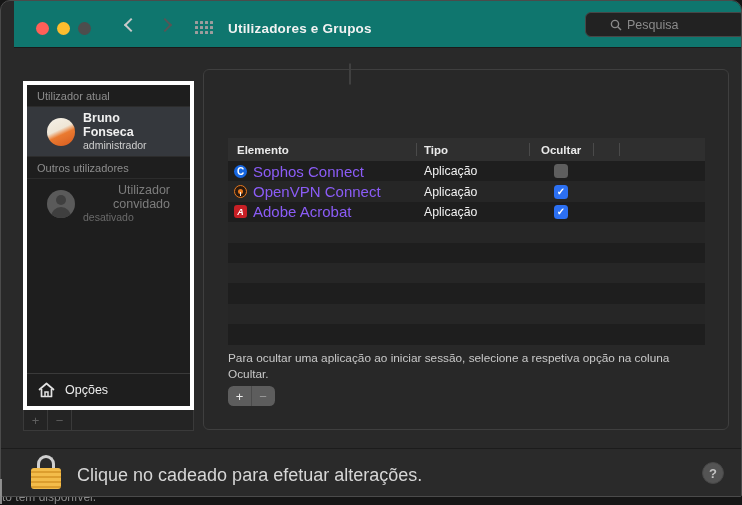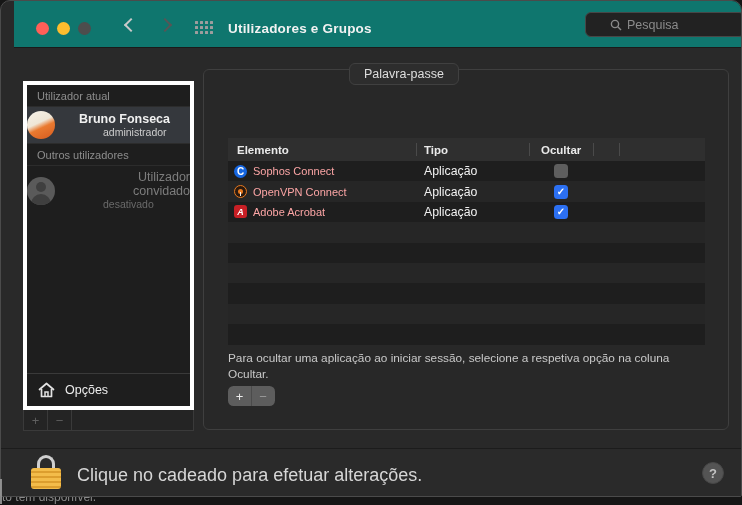--- a/index.html
+++ b/index.html
@@ -26,29 +26,29 @@
   .gridicon { position:absolute; left:181px; top:20px; display:grid; grid-template-columns:repeat(4,3px); grid-auto-rows:3px; gap:2px; }
   .gridicon span { background:#9d9d9d; border-radius:0.5px; }
   .win-title { position:absolute; left:214px; top:20px; font-size:13.5px; font-weight:bold; color:#f2f2f2; letter-spacing:.2px; }
   .search { position:absolute; right:9px; top:11px; width:160px; height:25px; background:#222222;
             border:1px solid #474747; border-radius:6px; display:flex; align-items:center; padding:0 24px; gap:5px; }
   .search .ph { color:#8b8b8b; font-size:12.5px; }
 
   
   .sidebar { position:absolute; left:22px; top:80px; width:171px; height:329px; background:#1e1e1e; border:4px solid #ffffff; }
   .sb-header { height:22px; line-height:22px; padding-left:10px; color:#8d8d8d; font-size:11px; border-bottom:1px solid #2c2c2c; }
-  .sb-row { display:flex; align-items:center; gap:24px; padding:4px 0; }
+  .sb-row { display:flex; align-items:center; gap:8px; padding:4px 20px; }
   .sb-row.selected { background:#35383d; border-bottom:1px solid #2c2c2c; }
   .avatar { width:28px; height:28px; border-radius:50%; flex:0 0 auto; }
   .avatar.photo { background:linear-gradient(155deg,#f6f2e9 0%,#efe6d6 42%,#ea7a30 58%,#d65a1e 100%); }
   .avatar.guest { background:#5a5a5a; position:relative; overflow:hidden; }
   .avatar.guest .head { position:absolute; left:9px; top:5px; width:10px; height:10px; border-radius:50%; background:#3f3f3f; }
   .avatar.guest .body { position:absolute; left:4px; top:17px; width:20px; height:14px; border-radius:10px 10px 0 0; background:#3f3f3f; }
   .sb-name { font-size:12.5px; color:#f0f0f0; font-weight:bold; line-height:14px; }
-  .sb-sub  { font-size:10.5px; color:#cdcdcd; line-height:13px;margin-left:24px; }
+  .sb-sub  { font-size:10.5px; color:#cdcdcd; line-height:13px; }
   .sb-row.disabled .sb-name { color:#7d7d7d; font-weight:normal;text-align:right; }
   .sb-row.disabled .sb-sub { color:#6a6a6a; }
   .options-row { position:absolute; left:0; bottom:0; width:100%; height:33px; border-top:1px solid #3a3a3a;
                  display:flex; align-items:center; gap:9px; padding-left:10px; }
   .options-label { color:#ececec; font-size:12.5px; font-weight:normal; }
   .sb-plusminus { position:absolute; left:22px; top:409px; width:171px; height:21px; background:#242424;
                   border:1px solid #3a3a3a; border-top:none; display:flex; }
   .sb-pm-btn { width:24px; height:100%; border-right:1px solid #3a3a3a; color:#5f5f5f; font-size:13px;
                display:flex; align-items:center; justify-content:center; }
 
@@ -67,21 +67,21 @@
   .thead { position:relative; height:23px; background:#2f2f2f; display:flex; align-items:center;
            font-size:11.5px; font-weight:bold; color:#eaeaea; }
   .th-elemento { position:absolute; left:9px; }
   .th-tipo { position:absolute; left:196px; }
   .th-ocultar { position:absolute; left:313px; }
   .vsep { position:absolute; top:5px; width:1px; height:13px; background:#4a4a4a; }
   .trow { position:relative; height:20.4px; display:flex; align-items:center; }
   .trow:nth-child(odd) { background:#262626; }
   .trow:nth-child(even) { background:#1e1e1e; }
   .app-icon { position:absolute; left:6px; width:13px; height:13px; }
-  .row-name { position:absolute; left:25px; font-size:11px; color:#fca5a5; }
+  .row-name { position:absolute; left:25px; font-size:15px; color:#8b5cf6; }
   .row-type { position:absolute; left:196px; font-size:12.3px; color:#f0f0f0; }
   .checkbox { position:absolute; left:326px; width:14px; height:14px; border-radius:3.5px; background:#5e5e5e;
               display:flex; align-items:center; justify-content:center; color:transparent; font-size:10px; }
   .checkbox.checked { background:#2c70f2; color:#ffffff; font-weight:bold; }
 
   
   .icon-sophos { border-radius:50%; background:#1666e0; color:#fff; font-size:10px; font-weight:bold;
                  display:flex; align-items:center; justify-content:center; }
   .icon-openvpn { border-radius:50%; background:#2a1a10; border:1.5px solid #e8791e; position:relative; }
   .icon-openvpn i { position:absolute; left:2.5px; top:2.5px; width:5px; height:5px; border-radius:50%; background:#e8791e; }
@@ -176,21 +176,20 @@
       </div>
     </div>
     <div class="sb-plusminus">
       <div class="sb-pm-btn">+</div>
       <div class="sb-pm-btn">−</div>
     </div>
 
     <div class="pane"></div>
 
     <div class="tabs">
-      <div class="tab">Palavra-passe</div>
     </div>
 
 
     <div class="table">
       <div class="thead">
         <span class="th-elemento">Elemento</span>
         <span class="th-tipo">Tipo</span>
         <span class="th-ocultar">Ocultar</span>
         <i class="vsep" style="left:188px"></i>
         <i class="vsep" style="left:301px"></i>

